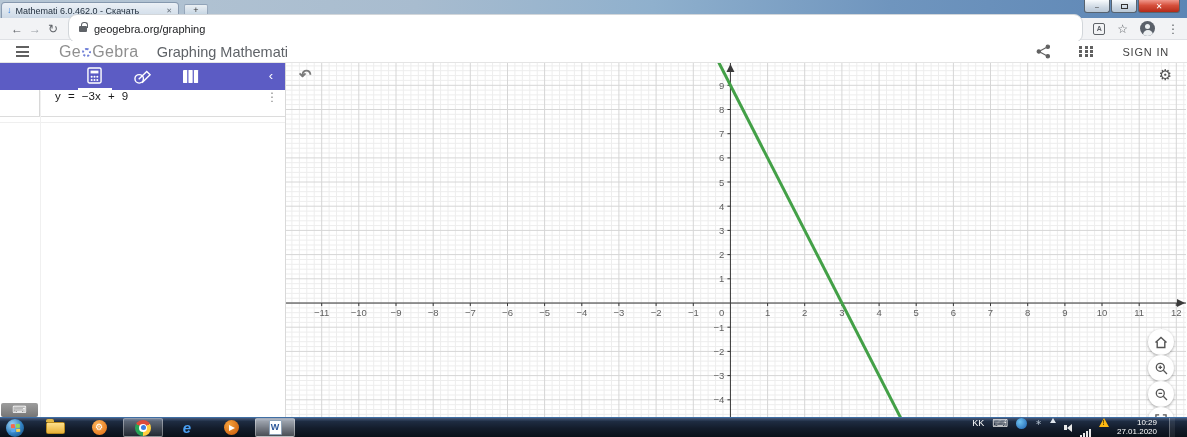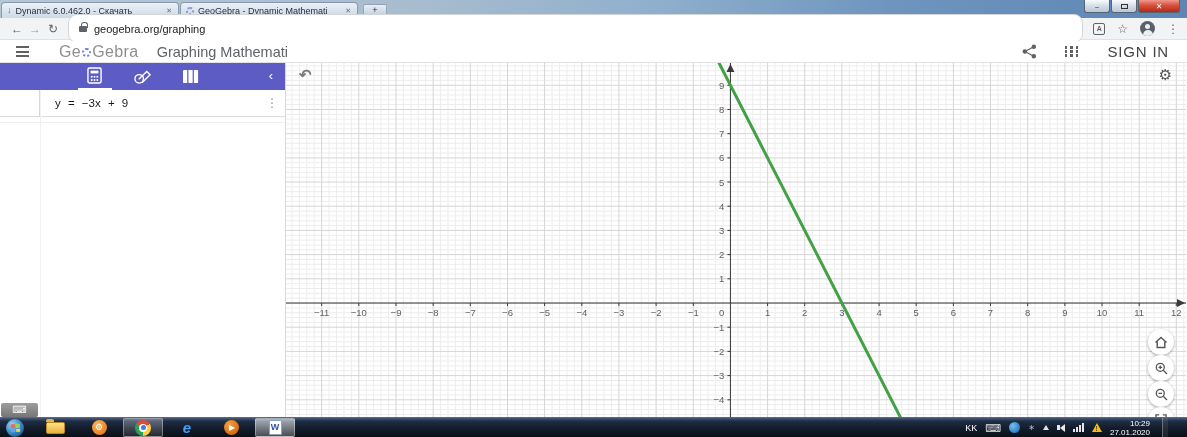--- a/index.html
+++ b/index.html
@@ -54,30 +54,30 @@
   .ggb-header{position:absolute;top:41px;left:0;width:100%;height:22px;background:#fff;
     border-bottom:1px solid #e4e4e4;display:flex;align-items:center}
   .hamburger{margin-left:16px;display:flex;flex-direction:column;gap:2.5px}
   .hamburger i{display:block;width:13px;height:2px;background:#616161}
   .logo{margin-left:30px;display:flex;align-items:center;font-size:16px;color:#8f8f8f;letter-spacing:.4px}
   .logo .o{width:9px;height:9px;border:2px dotted #7080d8;border-radius:50%;margin:2px 1px 0 1px}
   .ggb-title{margin-left:18px;font-size:14.5px;color:#5f6368}
   .hdr-right{margin-left:auto;display:flex;align-items:center;gap:28px;margin-right:18px}
   .gridicon{display:grid;grid-template-columns:repeat(3,4px);grid-gap:1.5px}
   .gridicon i{width:2.6px;height:2.6px;background:#616161}
-  .signin{font-size:15px;color:#424242;letter-spacing:.8px}
+  .signin{font-size:11px;color:#424242;letter-spacing:.8px}
 
   
   .app{position:absolute;top:63px;left:0;width:100%;height:354px;display:flex}
   .algebra{width:286px;height:100%;border-right:1px solid #d9d9d9;background:#fff;position:relative}
   .ptoolbar{height:27px;background:#5c5cc4;display:flex;align-items:center;justify-content:center;gap:14px;position:relative}
   .ptab{width:34px;height:27px;display:flex;align-items:center;justify-content:center}
   .ptab.active{border-bottom:2.5px solid #fff}
   .collapse{position:absolute;right:12px;color:#fff;font-size:13px;top:5px}
-  .input-row{height:27px;border-bottom:1px solid #dcdcdc;display:flex;align-items:center}
+  .input-row{height:27px;border-bottom:1px solid #dcdcdc;display:flex;align-items:flex-start}
   .gutter{width:40px;height:100%;border-right:1px solid #d8d8d8;flex:none}
   .expr{flex:1;padding-left:15px;font-size:11.5px;color:#1a1a1a;word-spacing:4px}
   .row-kebab{width:26px;text-align:center;color:#8a8a8a;font-size:12px}
   .row-hint{height:6px;border-bottom:1px solid #efefef}
   .gutter-cont{position:absolute;left:40px;top:28px;bottom:0;width:1px;background:#f0f0f0}
 
   .graph{flex:1;position:relative;overflow:hidden;background:#fff}
   .graph svg.plot{position:absolute;inset:0;display:block}
   .undo{position:absolute;left:13px;top:3px;font-size:15px;color:#7a7a7a;font-weight:bold}
   .gear{position:absolute;right:15px;top:3px;font-size:15px;color:#555}
@@ -109,21 +109,21 @@
   .chrome{width:16px;height:16px;border-radius:50%;position:relative;
     background:conic-gradient(from -60deg,#dd4b39 0 33%,#ffcf40 0 66%,#27a356 0 100%)}
   .chrome::before{content:"";position:absolute;inset:4px;background:#fff;border-radius:50%}
   .chrome::after{content:"";position:absolute;inset:5.5px;background:#3e7de0;border-radius:50%}
   .ie{font-size:15px;font-weight:bold;color:#4aa0f5;font-style:italic}
   .media{width:15px;height:15px;border-radius:50%;background:radial-gradient(circle at 35% 30%,#f6a13b,#c85708);
     display:flex;align-items:center;justify-content:center}
   .media i{width:0;height:0;border-left:6px solid #fff;border-top:3.5px solid transparent;border-bottom:3.5px solid transparent;margin-left:2px}
   .worddoc{width:13px;height:15px;background:#fff;border:1px solid #8fa3b8;border-radius:1px;
     font-size:9px;font-weight:bold;color:#2a5699;text-align:center;line-height:13px}
-  .tray{margin-left:auto;display:flex;align-items:center;gap:8px;padding-right:19px}
+  .tray{margin-left:auto;display:flex;gap:8px;padding-right:12px}
   .lang{font-size:9px;color:#fff}
   .tray-kbd{font-size:11px;color:#e8e8e8;line-height:10px}
   .bluedot{width:11px;height:11px;border-radius:50%;background:radial-gradient(circle at 35% 35%,#6fc2f0,#1b5fae)}
   .dimtray{font-size:8px;color:#aebccb}
   .caretup{width:0;height:0;border-left:3.5px solid transparent;border-right:3.5px solid transparent;border-bottom:5px solid #dfe6ee}
   .spk{display:flex;align-items:center}
   .spk .b{width:3px;height:5px;background:#e8e8e8}
   .spk .c{width:0;height:0;border-top:4.5px solid transparent;border-bottom:4.5px solid transparent;border-right:5px solid #e8e8e8}
   .net{display:flex;align-items:flex-end;gap:1px}
   .net i{width:2px;background:#e8e8e8;display:block}
@@ -134,26 +134,21 @@
   .showdesk{width:6px;height:20px;margin-left:4px;background:rgba(255,255,255,.08);border-left:1px solid rgba(255,255,255,.3)}
 </style>
 </head>
 <body>
 
 <div class="screen">
 
   <div class="titlebar">
     <div class="tab">
       <span class="fav-dl">↓</span>
-      <span class="t-title">Dynamic 6.0.462.0 - Скачать</span>
-      <span class="t-close">✕</span>
-    </div>
-    <div class="tab">
-      <span class="fav-ggb"></span>
-      <span class="t-title">GeoGebra - Dynamic Mathemati</span>
+      <span class="t-title">Mathemati 6.0.462.0 - Скачать</span>
       <span class="t-close">✕</span>
     </div>
     <div class="newtab">+</div>
     <div class="wincontrols">
       <div class="winbtn min">–</div>
       <div class="winbtn max">
           <span class="maxglyph"></span>
         </div>
       <div class="winbtn close">✕</div>
     </div>

